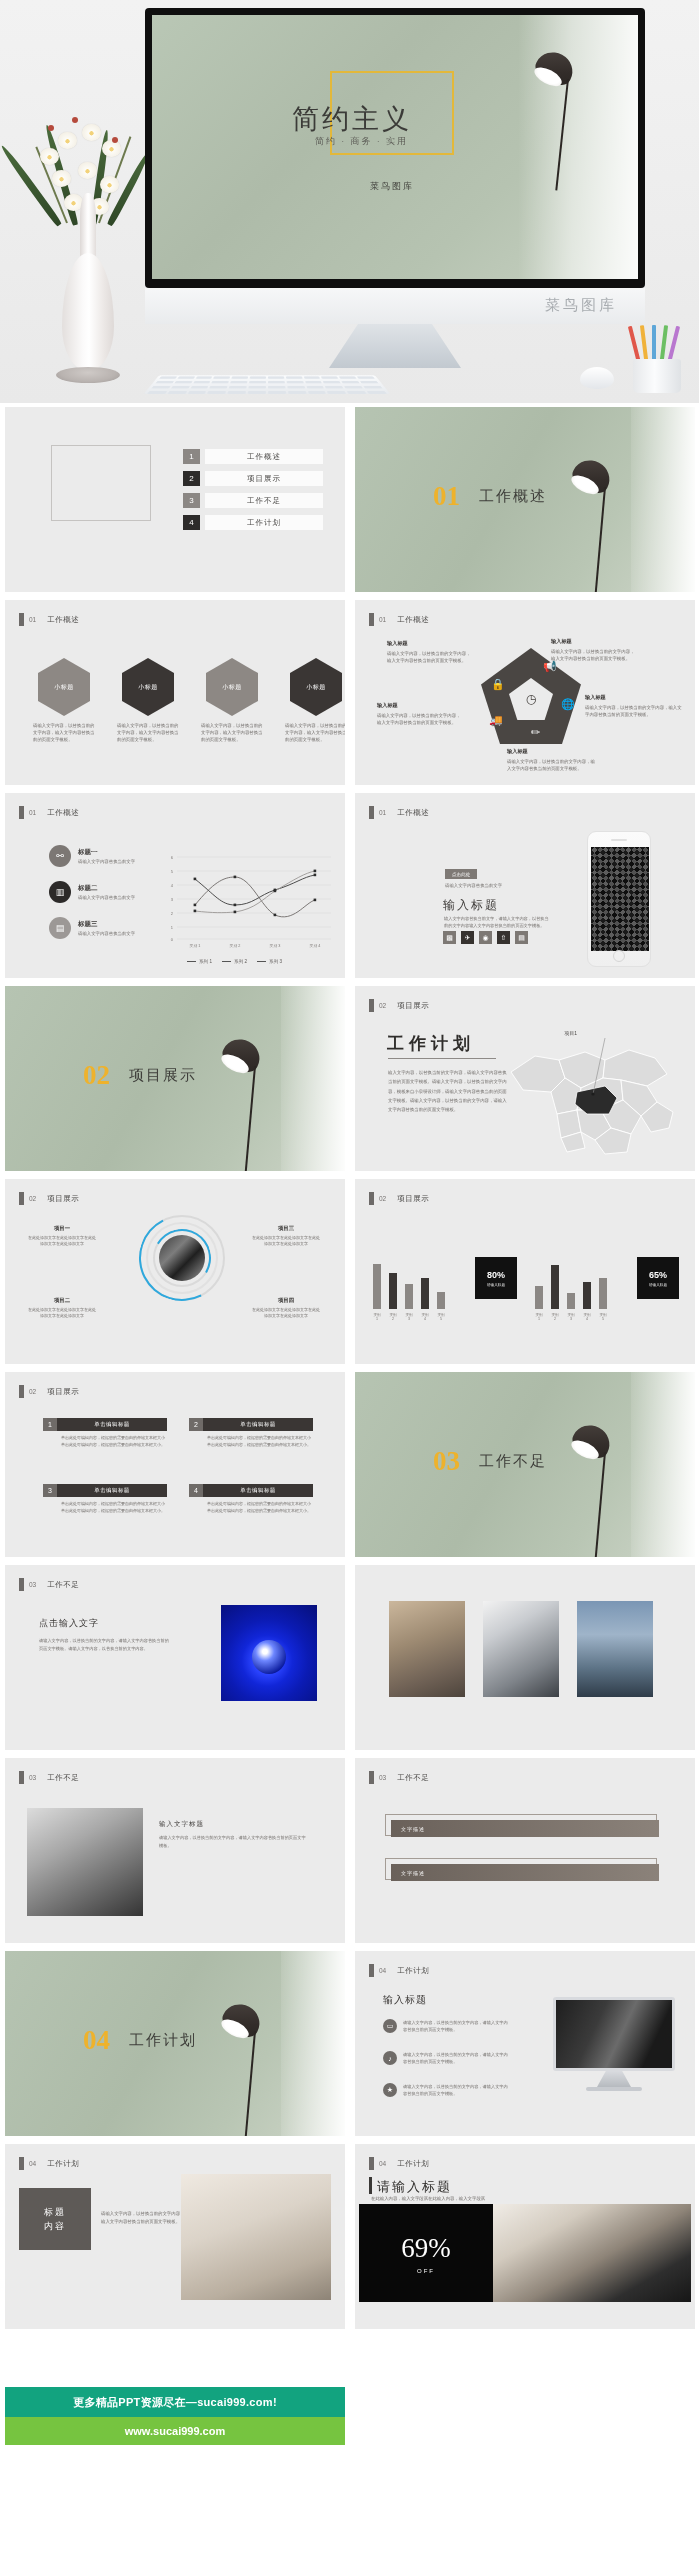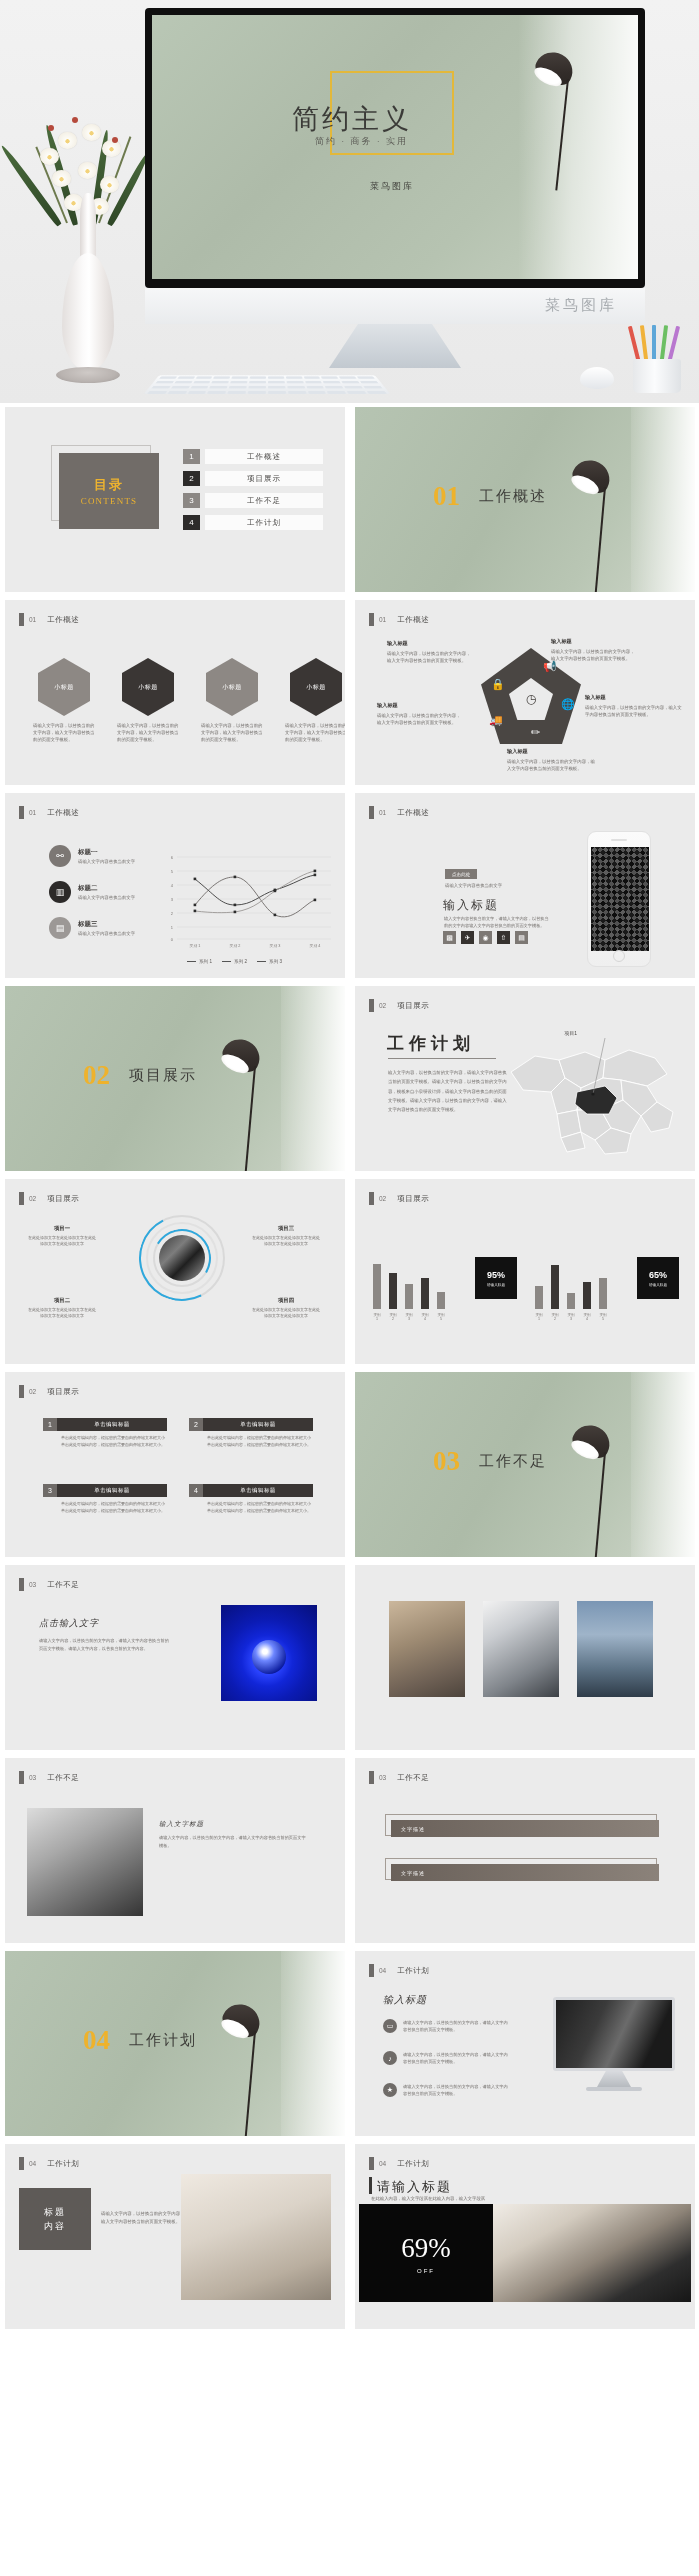--- a/index.html
+++ b/index.html
@@ -322,21 +322,21 @@
     width:14px; height:13px; background:#6f6b68; color:#fff; font-size:7px;
     display:flex; align-items:center; justify-content:center;
   }
   .nl-head .t {
     flex:1; height:13px; background:#3a3634; color:#fff; font-size:5.4px;
     display:flex; align-items:center; justify-content:center; letter-spacing:0.5px;
   }
   .nl-d { font-size:4px; color:#6f6b68; line-height:1.7; margin-top:4px; padding-left:18px; }
 
   
-  .ti-title { position:absolute; font-size:9px; color:#3d3a38; letter-spacing:1px;font-style:italic; }
+  .ti-title { position:absolute; font-size:9px; color:#3d3a38; letter-spacing:1px; }
   .ti-body { position:absolute; font-size:4.2px; color:#6f6b68; line-height:1.8; }
   .blue-img {
     position:absolute; right:28px; top:40px; width:96px; height:96px;
     background: radial-gradient(circle at 48% 58%, #2b44ff 0 18%, #1126d8 34%, #0b1bb4 55%, #060f7a 100%);
   }
   .blue-img::after{
     content:''; position:absolute; left:50%; top:54%; transform:translate(-50%,-50%);
     width:34px; height:34px; border-radius:50%;
     background: radial-gradient(circle at 38% 34%, #ffffff 0 8%, #6d86ff 30%, #0a1a9c 75%);
   }
@@ -537,24 +537,20 @@
       <div class="pencil" style="left:33px; background:#6cbf63; transform:rotate(7deg);"></div>
       <div class="pencil" style="left:40px; background:#b977cf; transform:rotate(14deg);"></div>
       <div class="pencil-cup"></div>
     </div>
   </div>
 
   <div class="grid">
 
     <div class="slide">
       <div class="toc-card-shadow"></div>
-      <div class="toc-card">
-        <div class="cn">目录</div>
-        <div class="en">CONTENTS</div>
-      </div>
       <div class="toc-list">
         <div class="toc-row">
           <div class="toc-idx lite">1</div>
           <div class="toc-label">工作概述</div>
         </div>
         <div class="toc-row">
           <div class="toc-idx dark">2</div>
           <div class="toc-label">项目展示</div>
         </div>
         <div class="toc-row">
@@ -848,21 +844,21 @@
         <b style="height:17px; background:#8b8784;"></b>
       </div>
       <div class="bar-lbls" style="left:18px; top:134px;">
         <s>类别1</s>
           <s>类别2</s>
         <s>类别3</s>
           <s>类别4</s>
         <s>类别5</s>
       </div>
       <div class="pct-box" style="left:120px; top:78px;">
-        <div class="p">95%</div>
+        <div class="p">80%</div>
         <div class="s">请输入标题</div>
       </div>
 
       <div class="bars" style="left:180px; top:80px; height:50px;">
         <b style="height:23px; background:#8b8784;"></b>
         <b style="height:44px; background:#3a3634;"></b>
         <b style="height:16px; background:#8b8784;"></b>
         <b style="height:27px; background:#3a3634;"></b>
         <b style="height:31px; background:#8b8784;"></b>
       </div>
@@ -1029,16 +1025,24 @@
       <div class="eighty-title">请输入标题</div>
       <div class="eighty-sub">在此输入内容，输入文字段落在此输入内容，输入文字段落</div>
       <div class="eighty-black">
         <div class="big">69%</div>
         <div class="off">OFF</div>
       </div>
       <div class="eighty-photo"></div>
     </div>
 
 
+    <div class="promo">
+      <div class="green1">
+        <span>更多精品PPT资源尽在—sucai999.com!</span>
+      </div>
+      <div class="green2">
+        <span>www.sucai999.com</span>
+      </div>
+    </div>
 
   </div>
 </div>
 
 
 </body></html>

